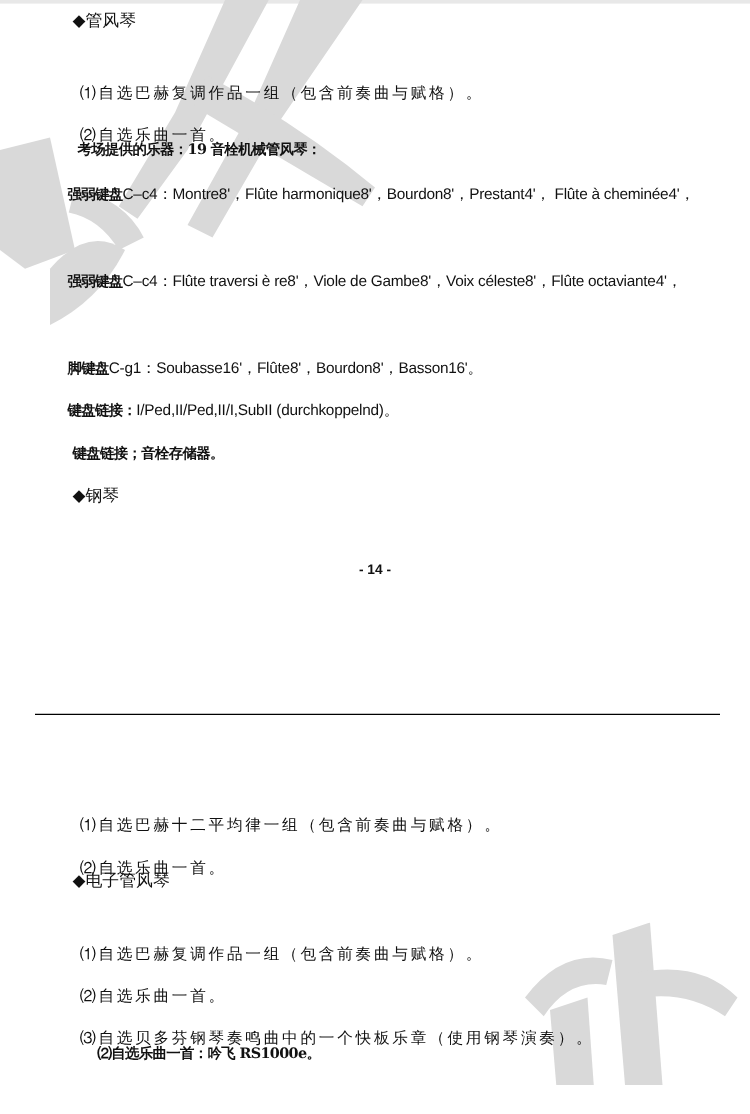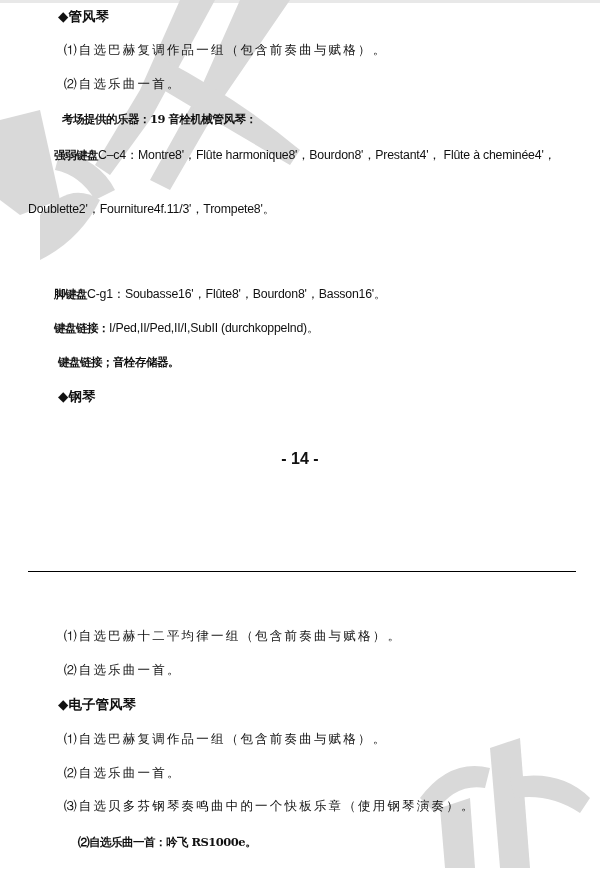--- a/index.html
+++ b/index.html
@@ -6,26 +6,26 @@
   body { width:600px; height:891px; position:relative; overflow:hidden; background:#ffffff;
          font-family:"DejaVu Serif","Liberation Serif",serif; color:#111; }
   .topstrip { position:absolute; left:0; top:0; width:600px; height:3px; background:#e8e8e8; }
   .page { position:absolute; left:0; width:600px; background:#fff; }
   .page1 { top:3px; height:522px; }
   .gap { position:absolute; left:0; top:525px; width:600px; height:9px;
          background:linear-gradient(#c4c4c4,#d6d6d6 50%,#c8c8c8); }
   .page2 { top:508px; height:254px; }
   .wm { position:absolute; pointer-events:none; }
   .line { position:absolute; white-space:nowrap; font-size:12.5px; }
-  .cjk { letter-spacing:2.2px; }
+  .cjk { letter-spacing:2.2px;margin-top:24px; }
   .sans { font-family:"Liberation Sans","DejaVu Sans",sans-serif; font-size:12.3px; letter-spacing:-0.2px;margin-top:20px; }
   .lbl { font-weight:bold; font-family:"DejaVu Serif",serif; font-size:11.5px; letter-spacing:-0.5px; }
-  .head { font-weight:bold; font-size:13.5px; }
+  .head { font-weight:normal; font-size:13.5px; }
   .pageno { position:absolute; left:0; width:600px; text-align:center; font-family:"Liberation Sans",sans-serif;
-            font-size:16px; font-weight:bold; }
+            font-size:11px; font-weight:bold; }
   .hrule { position:absolute; left:28px; width:548px; height:1px; background:#000; }
 </style>
 </head>
 <body>
 
 <div class="topstrip"></div>
 
 <div class="page page1">
 
   <svg class="wm" style="left:0;top:-3px" width="330" height="300" viewBox="0 0 330 300">
@@ -40,22 +40,24 @@
   </svg>
 
   <div class="line head" style="left:58px;top:5px">◆管风琴</div>
   <div class="line cjk" style="left:64px;top:39px">⑴自选巴赫复调作品一组（包含前奏曲与赋格）。</div>
   <div class="line cjk" style="left:64px;top:73px">⑵自选乐曲一首。</div>
   <div class="line lbl" style="left:62px;top:109px">考场提供的乐器：19 音栓机械管风琴：</div>
 
   <div class="line" style="left:54px;top:144px">
     <span class="lbl">强弱键盘</span><span class="sans">C–c4：Montre8'，Flûte harmonique8'，Bourdon8'，Prestant4'， Flûte à cheminée4'，</span>
   </div>
-  <div class="line sans" style="left:28px;top:178px">Doublette2'，Fourniture4f.11/3'，Trompete8'。</div>
 
+  <div class="line" style="left:54px;top:214px">
+    <span class="lbl">强弱键盘</span><span class="sans">C–c4：Flûte traversi è re8'，Viole de Gambe8'，Voix céleste8'，Flûte octaviante4'，</span>
+  </div>
 
   <div class="line" style="left:54px;top:283px">
     <span class="lbl">脚键盘</span><span class="sans">C-g1：Soubasse16'，Flûte8'，Bourdon8'，Basson16'。</span>
   </div>
   <div class="line" style="left:54px;top:317px">
     <span class="lbl">键盘链接：</span><span class="sans">I/Ped,II/Ped,II/I,SubII (durchkoppelnd)。</span>
   </div>
   <div class="line lbl" style="left:58px;top:352px">键盘链接；音栓存储器。</div>
   <div class="line head" style="left:58px;top:385px">◆钢琴</div>
 

